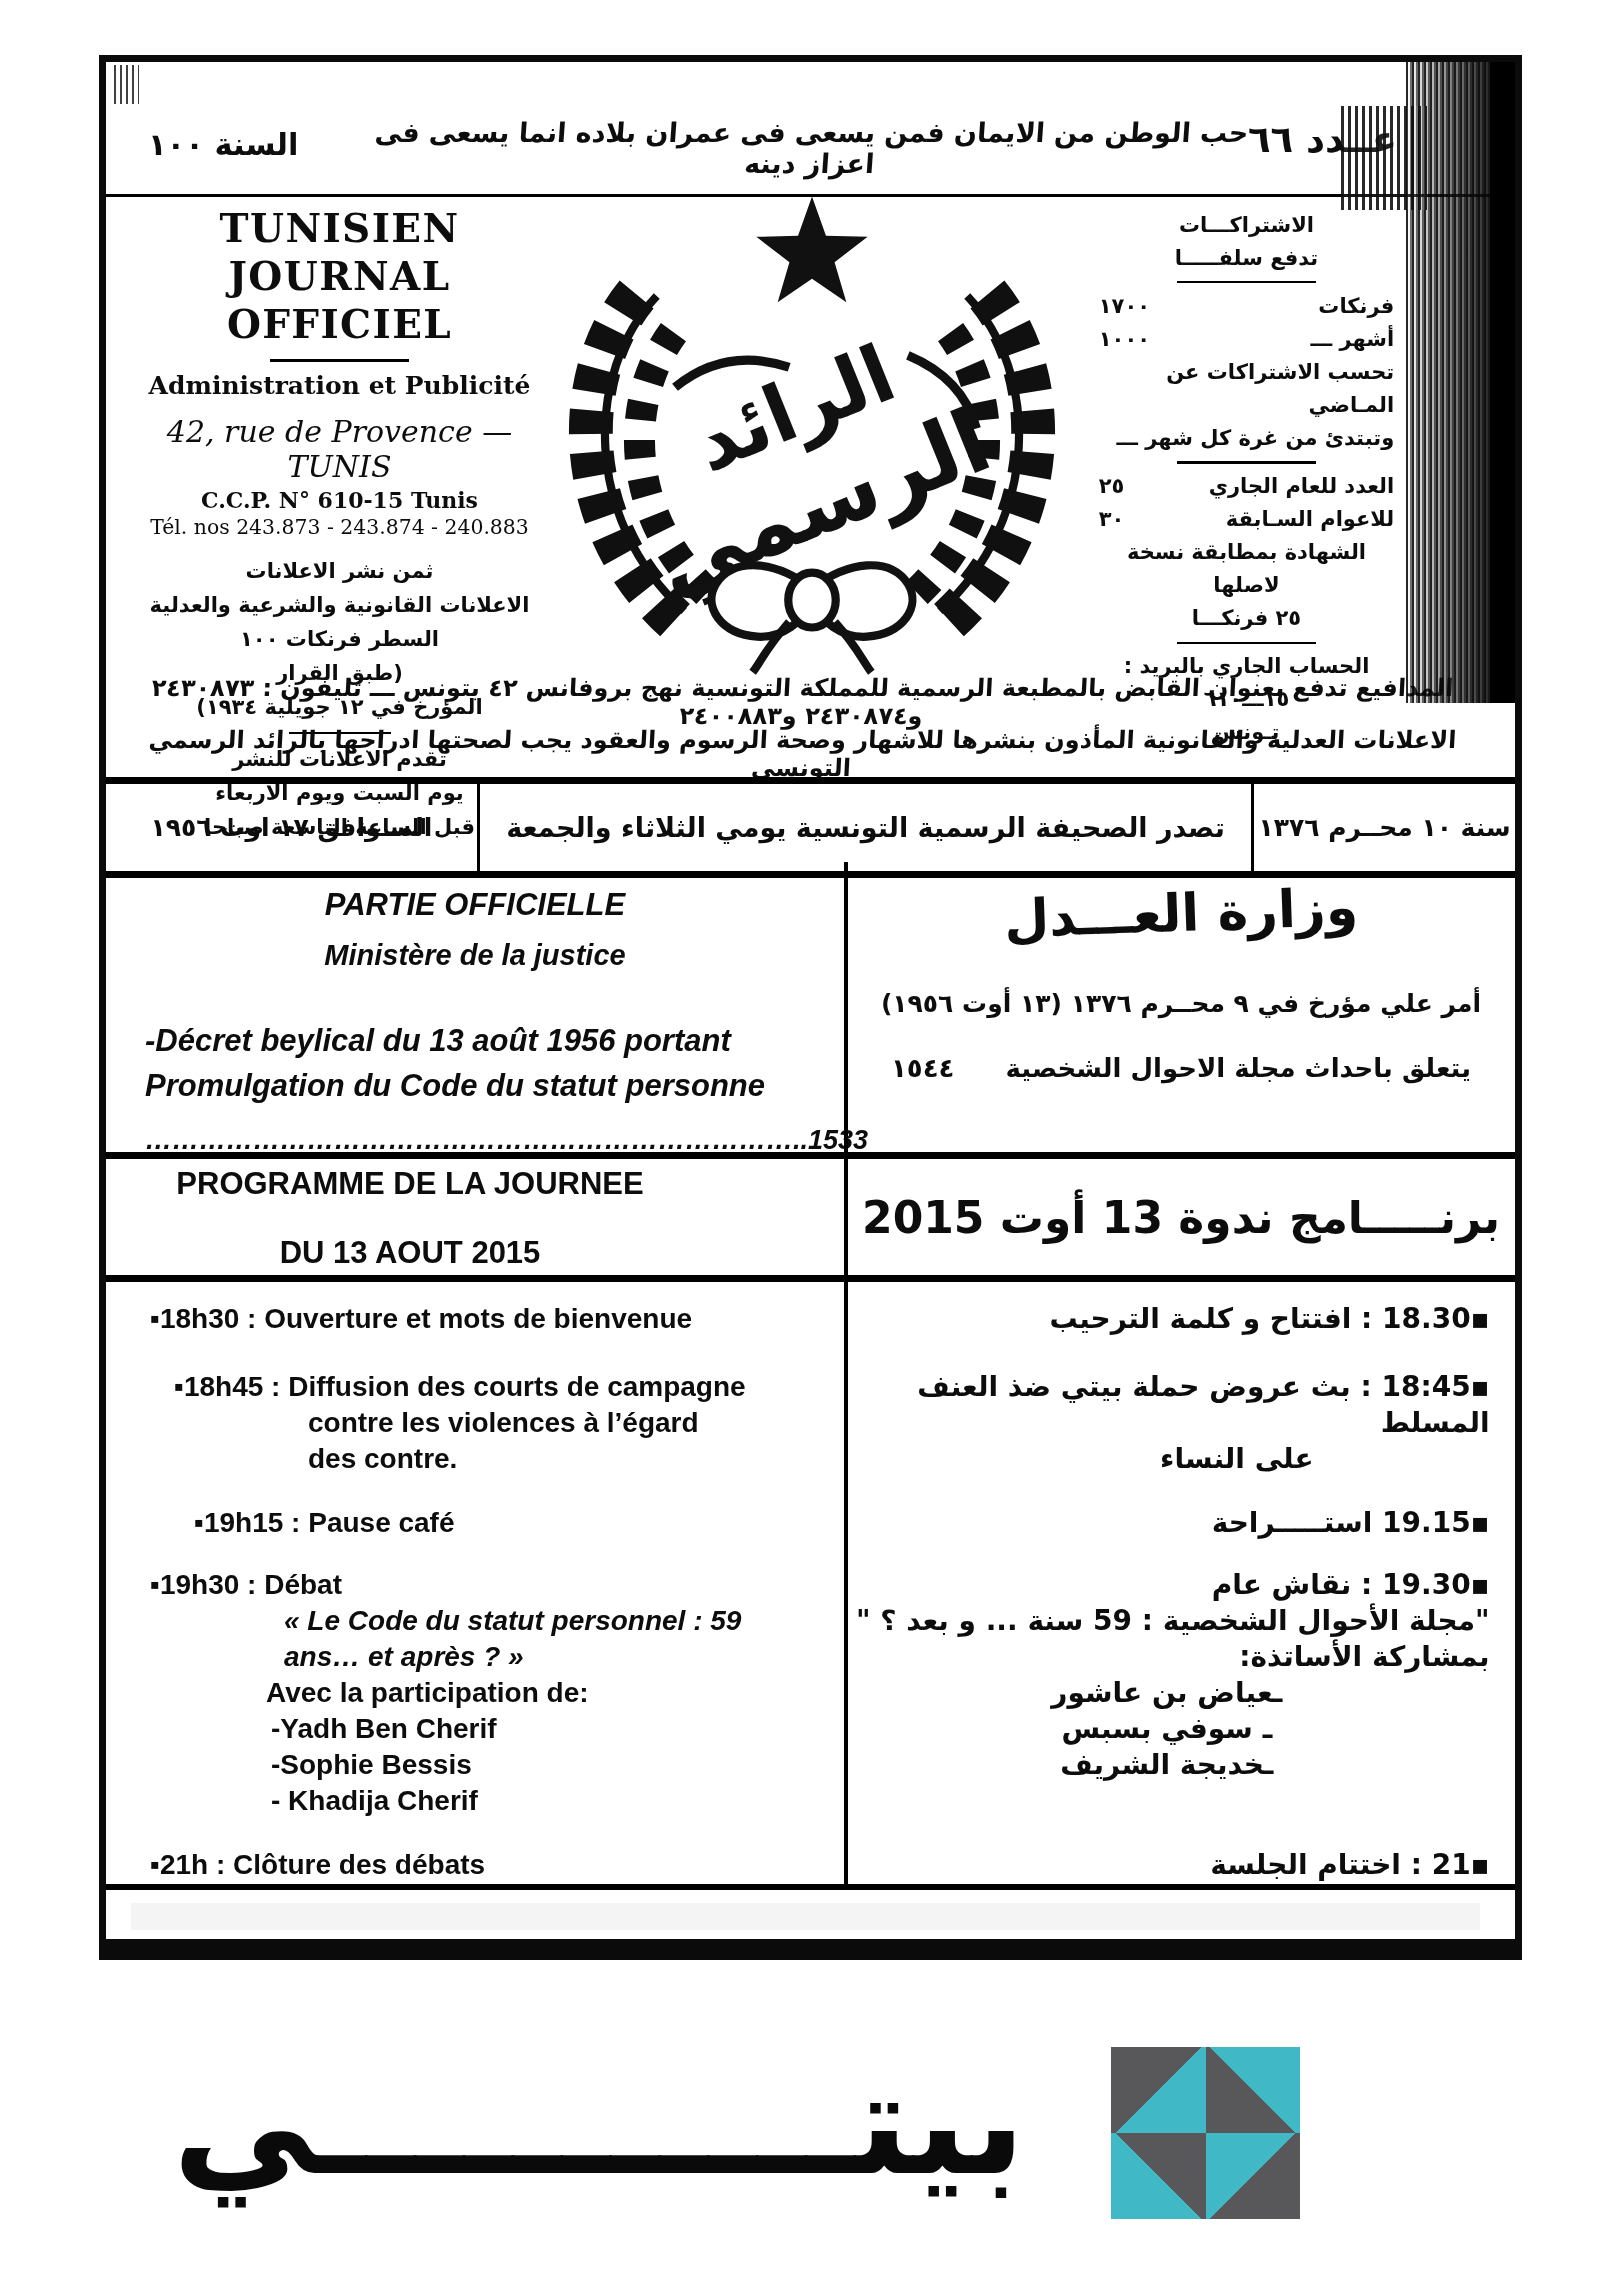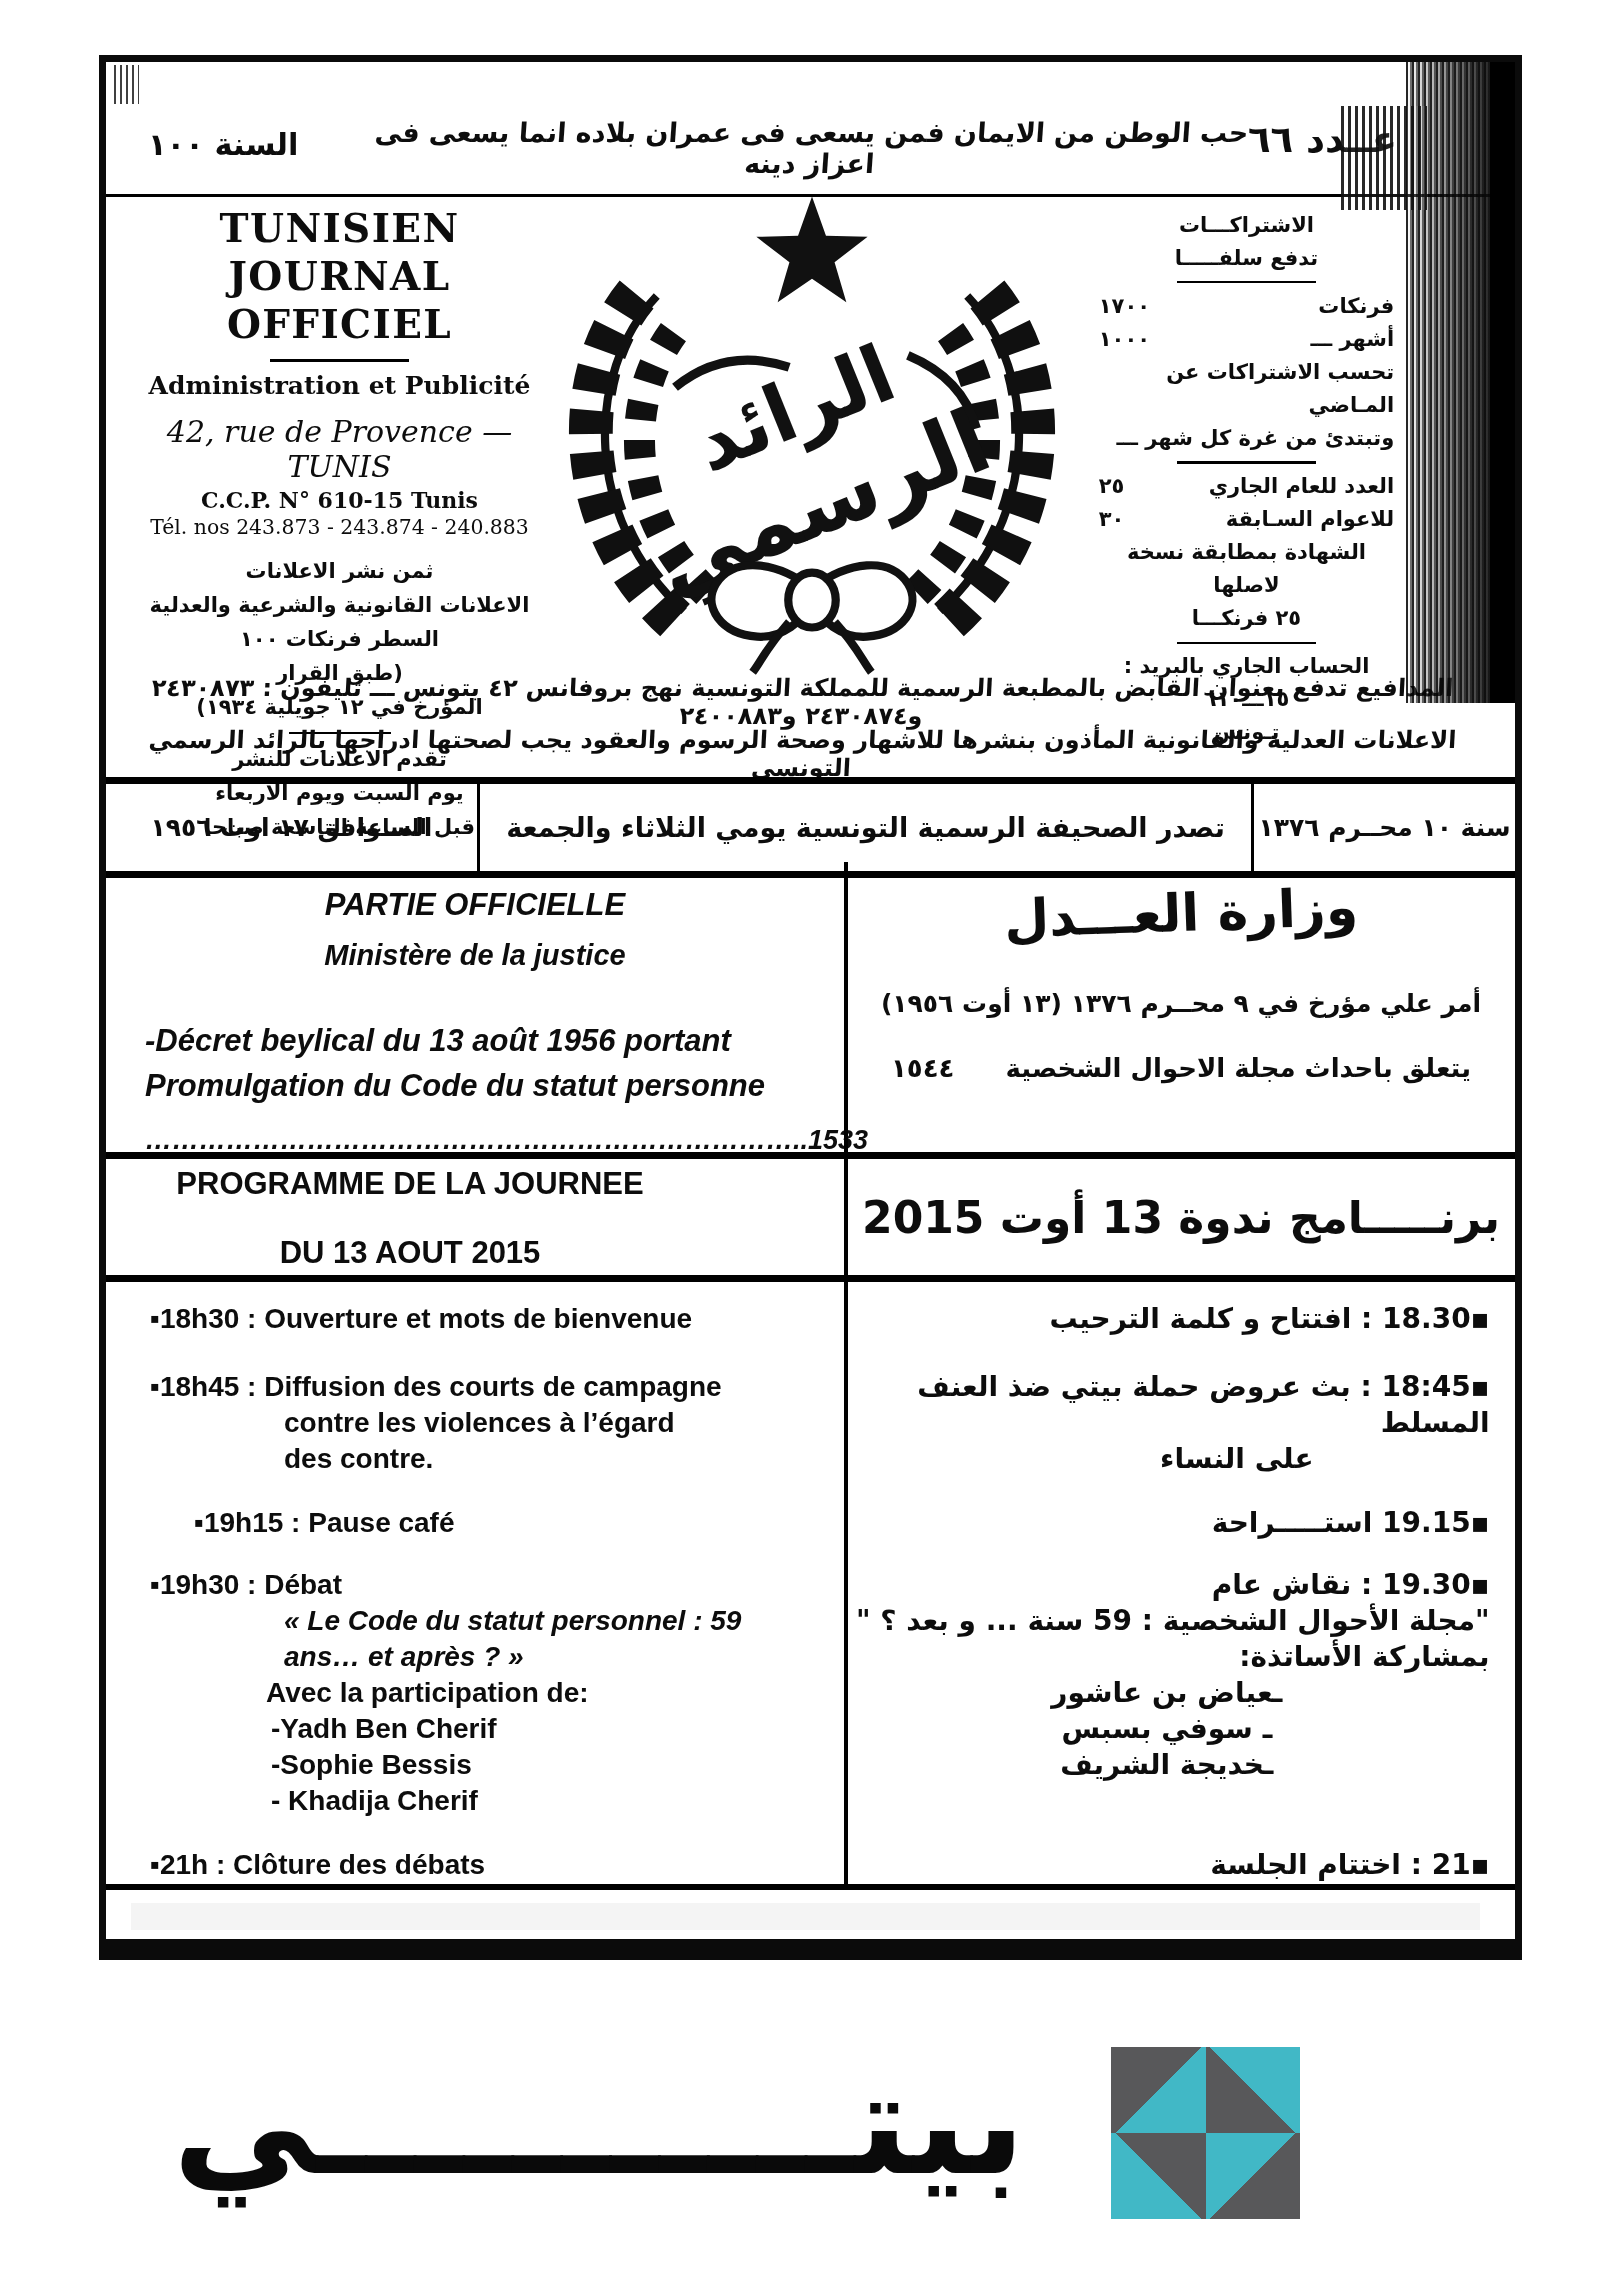--- a/index.html
+++ b/index.html
@@ -89,21 +89,21 @@
   .pr-right { left:741px; right:0; top:0; bottom:0; display:flex; align-items:center; justify-content:center; font-size:44px; font-weight:800; }
 
   .rule-c { left:0; right:0; top:1213px; height:6.5px; background:#000; }
 
   
   .schedule { left:0; right:0; top:1220px; height:602px; }
   .srow { display:flex; }
   .sl { width:738px; padding-left:44px; }
   .sr { flex:1; padding-right:25.4px; text-align:right; }
   .srow div { font-size:28px; font-weight:800; line-height:36px; }
-  .m1 { margin-top:19.4px; } .m2 { margin-top:32px; } .m3 { margin-top:28px;margin-left:44px; } .m4 { margin-top:25.4px; } .m5 { margin-top:28px; }
+  .m1 { margin-top:19.4px; } .m2 { margin-top:32px;margin-left:24px; } .m3 { margin-top:28px;margin-left:44px; } .m4 { margin-top:25.4px; } .m5 { margin-top:28px; }
   .ind  { margin-left:134px; }
   .q    { margin-left:134px; font-style:italic; }
   .avec { margin-left:116px; }
   .nm   { margin-left:121px; }
   .ar-ind { margin-right:176px; }
   .ar-c { text-align:center; }
 
   .rule-d { left:0; right:0; top:1822px; height:5.6px; background:#000; }
   .fade-strip { left:25.4px; right:35px; top:1841px; height:27px; background:#f4f4f4; }
 

